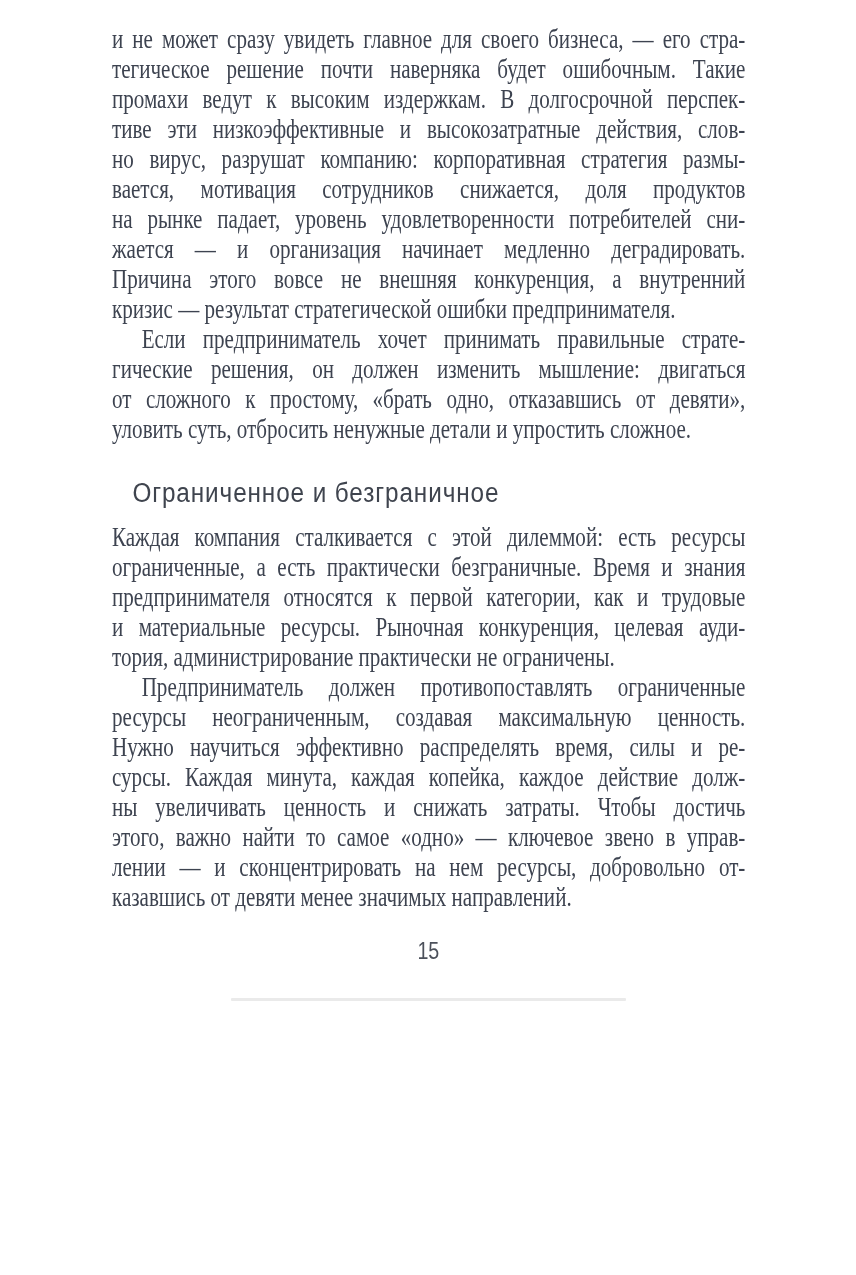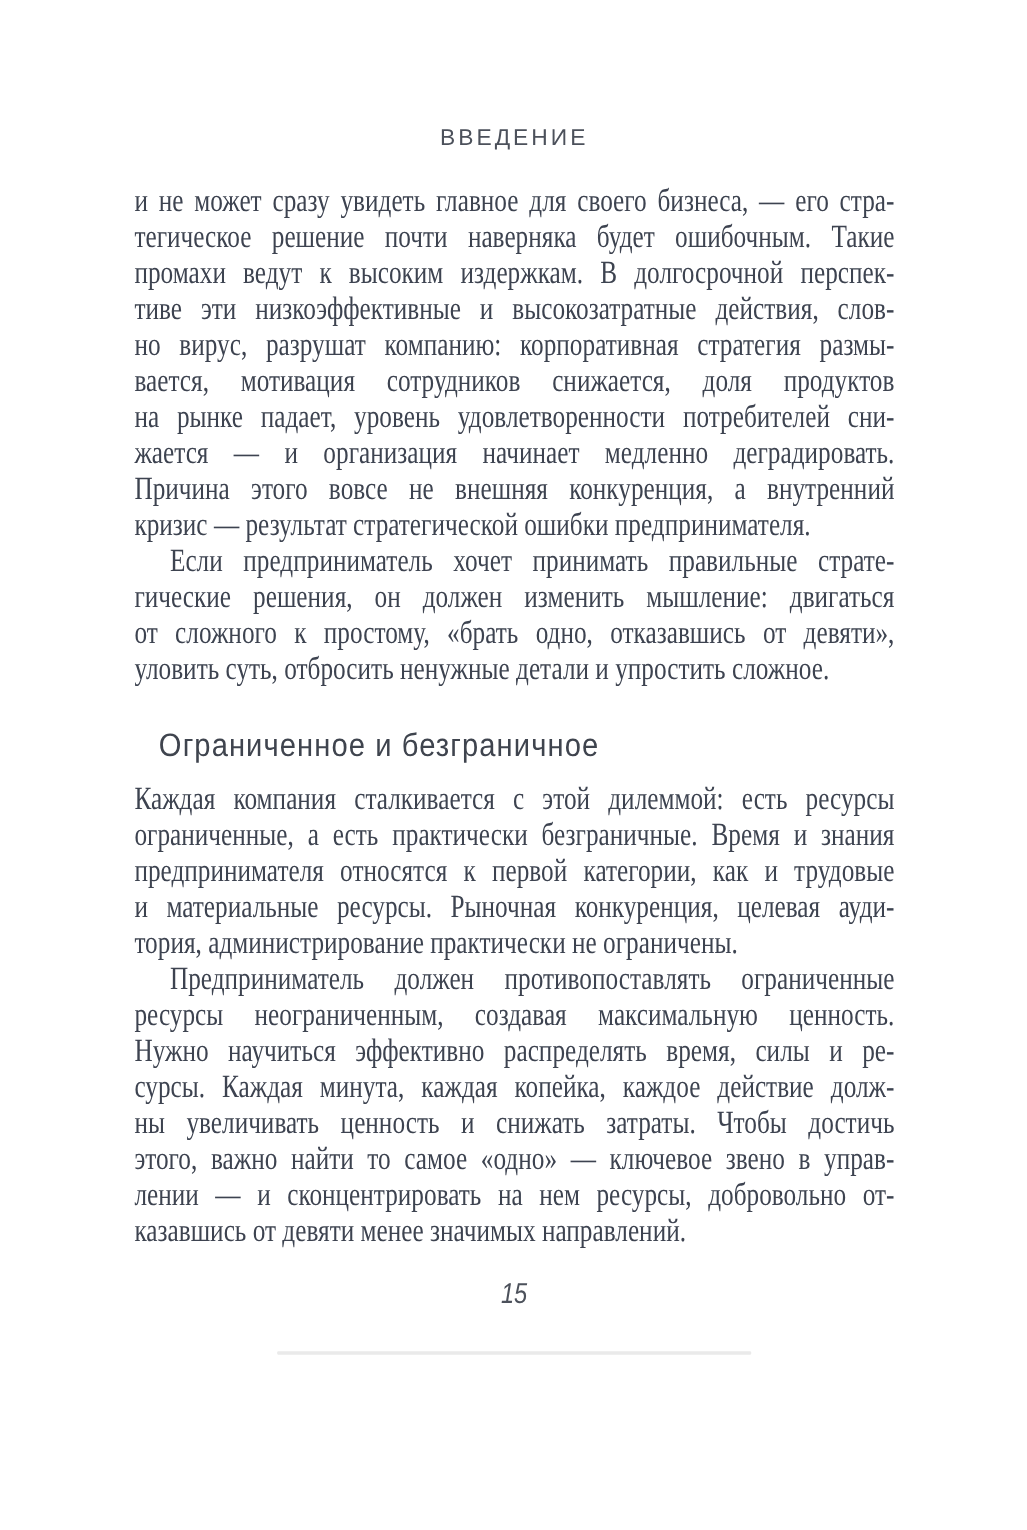--- a/index.html
+++ b/index.html
@@ -77,21 +77,20 @@
     font-weight: normal;
     letter-spacing: 1px;
     color: var(--heading, #3f444e);
   }
   
   .page-number {
     margin-top: 26px;
     height: 26px;
     line-height: 26px;
     text-align: center;
-    font-style: italic;
   }
   .page-number-text {
     display: inline-block;
     transform: scaleX(0.82);
     font-family: "Liberation Sans", "DejaVu Sans", sans-serif;
     font-size: 24px;
     color: var(--muted, #4c515b);
   }
   .footer-divider {
     margin: 34px auto 0 auto;
@@ -99,21 +98,20 @@
     height: 3px;
     background: var(--divider, #eaeaea);
     border-radius: 1px;
   }
 </style>
 </head>
 <body>
 
 <div class="page">
   <div class="text-column">
-    <div class="running-head">ВВЕДЕНИЕ</div>
 
     <div>
         <div class="paragraph first">
           <div class="line">и не может сразу увидеть главное для своего бизнеса, — его стра-</div>
           <div class="line">тегическое решение почти наверняка будет ошибочным. Такие</div>
           <div class="line">промахи ведут к высоким издержкам. В долгосрочной перспек-</div>
           <div class="line">тиве эти низкоэффективные и высокозатратные действия, слов-</div>
           <div class="line">но вирус, разрушат компанию: корпоративная стратегия размы-</div>
           <div class="line">вается, мотивация сотрудников снижается, доля продуктов</div>
           <div class="line">на рынке падает, уровень удовлетворенности потребителей сни-</div>

